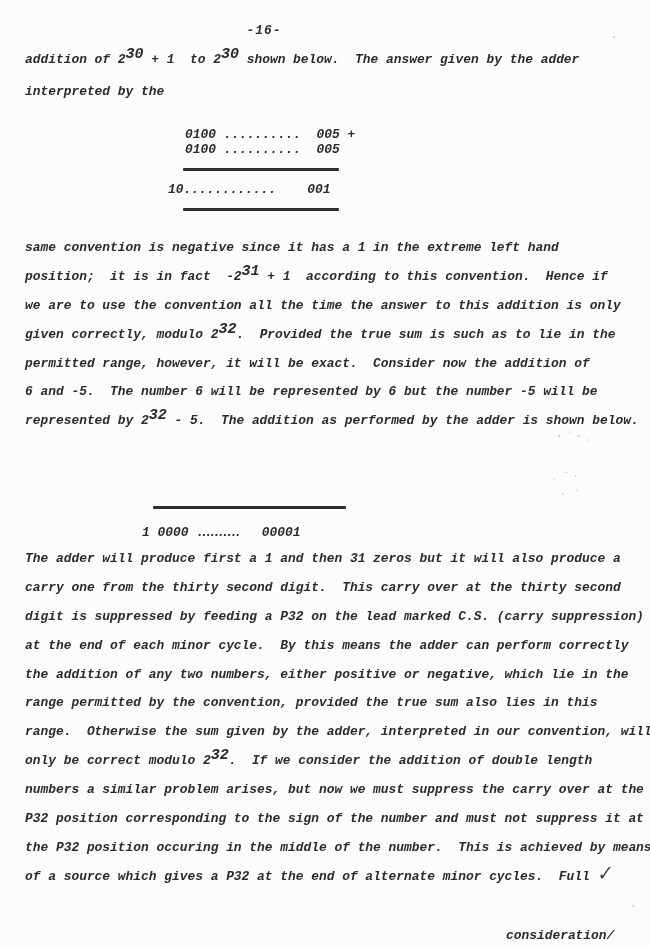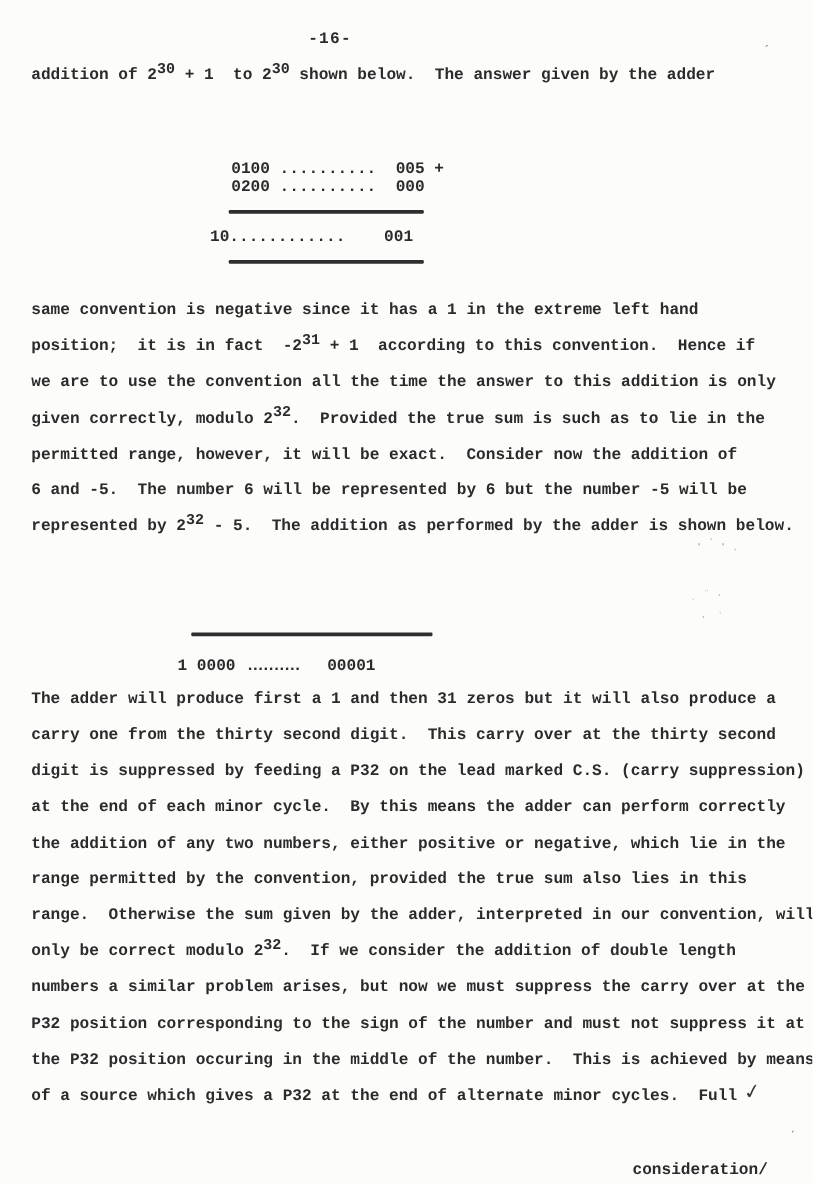--- a/index.html
+++ b/index.html
@@ -1,28 +1,28 @@
 <!DOCTYPE html>
 <html><head>
 <meta charset="utf-8">
 <style>
   html,body{margin:0;padding:0;background:#ffffff;}
   .page{
     position:relative;width:650px;height:947px;background:#fcfcfb;
     font-family:"Liberation Mono","DejaVu Sans Mono",monospace;
-    font-weight:700;font-size:12.9px;color:#2b2b2b;overflow:hidden;
+    font-weight:700;font-size:12.9px;color:#2b2b2b;overflow:hidden;font-style:italic;
   }
   .pagenum{position:absolute;top:23px;left:0;width:528px;text-align:center;letter-spacing:1px;}
   .para{position:absolute;left:25px;white-space:pre;}
   .tline{height:28.9px;line-height:15px;white-space:pre;}
   #intro{top:52px;}
   #intro .tline{height:32px;}
   #paraA{top:240px;}
   #paraB{top:551px;}
-  sup{font-size:12px;position:relative;top:-1px;vertical-align:4px;line-height:0;}
+  sup{font-size:15px;position:relative;top:-1px;vertical-align:4px;line-height:0;}
   .mrow{position:absolute;white-space:pre;}
   #b1r1{left:185px;top:127px;}
   #b1r2{left:185px;top:142px;}
   #b1r3{left:168px;top:182px;text-align:right;}
   #b2r1{left:182px;top:437px;}
   #b2r2{left:182px;top:470px;}
   #b2r3{left:142px;top:525px;}
   .dots{letter-spacing:-3.5px;}
   .rule{position:absolute;height:3px;background:#2e2e2e;border-radius:1px;}
   #b1rule1{left:183px;top:168px;width:156px;}
@@ -38,24 +38,24 @@
   #speck-bottom{left:631px;top:896px;font-size:11px;color:#8f8f8f;}
   #speck-mid{left:520px;top:332px;font-size:10px;color:#aaaaaa;}
 </style>
 </head>
 <body>
 
 <div class="page">
 
   <div class="pagenum">-16-</div>
 
-  <div id="intro" class="para"><div class="tline">addition of 2<sup>30</sup> + 1  to 2<sup>30</sup> shown below.  The answer given by the adder</div></div>
+  <div id="intro" class="para"><div class="tline">addition of 2<sup>30</sup> + 1  to 2<sup>30</sup> shown below.  The answer given by the adder</div><div class="tline">interpreted by the</div></div>
 
   <div id="b1r1" class="mrow">0100 ..........  005 +</div>
-  <div id="b1r2" class="mrow">0200 ..........  000</div>
+  <div id="b1r2" class="mrow">0100 ..........  005</div>
   <div id="b1rule1" class="rule"></div>
   <div id="b1r3" class="mrow">10............    001</div>
   <div id="b1rule2" class="rule"></div>
 
   <div id="paraA" class="para"><div class="tline">same convention is negative since it has a 1 in the extreme left hand</div><div class="tline">position;  it is in fact  -2<sup>31</sup> + 1  according to this convention.  Hence if</div><div class="tline">we are to use the convention all the time the answer to this addition is only</div><div class="tline">given correctly, modulo 2<sup>32</sup>.  Provided the true sum is such as to lie in the</div><div class="tline">permitted range, however, it will be exact.  Consider now the addition of</div><div class="tline">6 and -5.  The number 6 will be represented by 6 but the number -5 will be</div><div class="tline">represented by 2<sup>32</sup> - 5.  The addition as performed by the adder is shown below.</div></div>
 
   <div id="b2rule" class="rule"></div>
   <div id="b2r3" class="mrow">1 0000 <span class="dots">..........</span>   00001</div>
 
   <div id="paraB" class="para"><div class="tline">The adder will produce first a 1 and then 31 zeros but it will also produce a</div><div class="tline">carry one from the thirty second digit.  This carry over at the thirty second</div><div class="tline">digit is suppressed by feeding a P32 on the lead marked C.S. (carry suppression)</div><div class="tline">at the end of each minor cycle.  By this means the adder can perform correctly</div><div class="tline">the addition of any two numbers, either positive or negative, which lie in the</div><div class="tline">range permitted by the convention, provided the true sum also lies in this</div><div class="tline">range.  Otherwise the sum given by the adder, interpreted in our convention, will</div><div class="tline">only be correct modulo 2<sup>32</sup>.  If we consider the addition of double length</div><div class="tline">numbers a similar problem arises, but now we must suppress the carry over at the</div><div class="tline">P32 position corresponding to the sign of the number and must not suppress it at</div><div class="tline">the P32 position occuring in the middle of the number.  This is achieved by means</div><div class="tline">of a source which gives a P32 at the end of alternate minor cycles.  Full</div></div>

